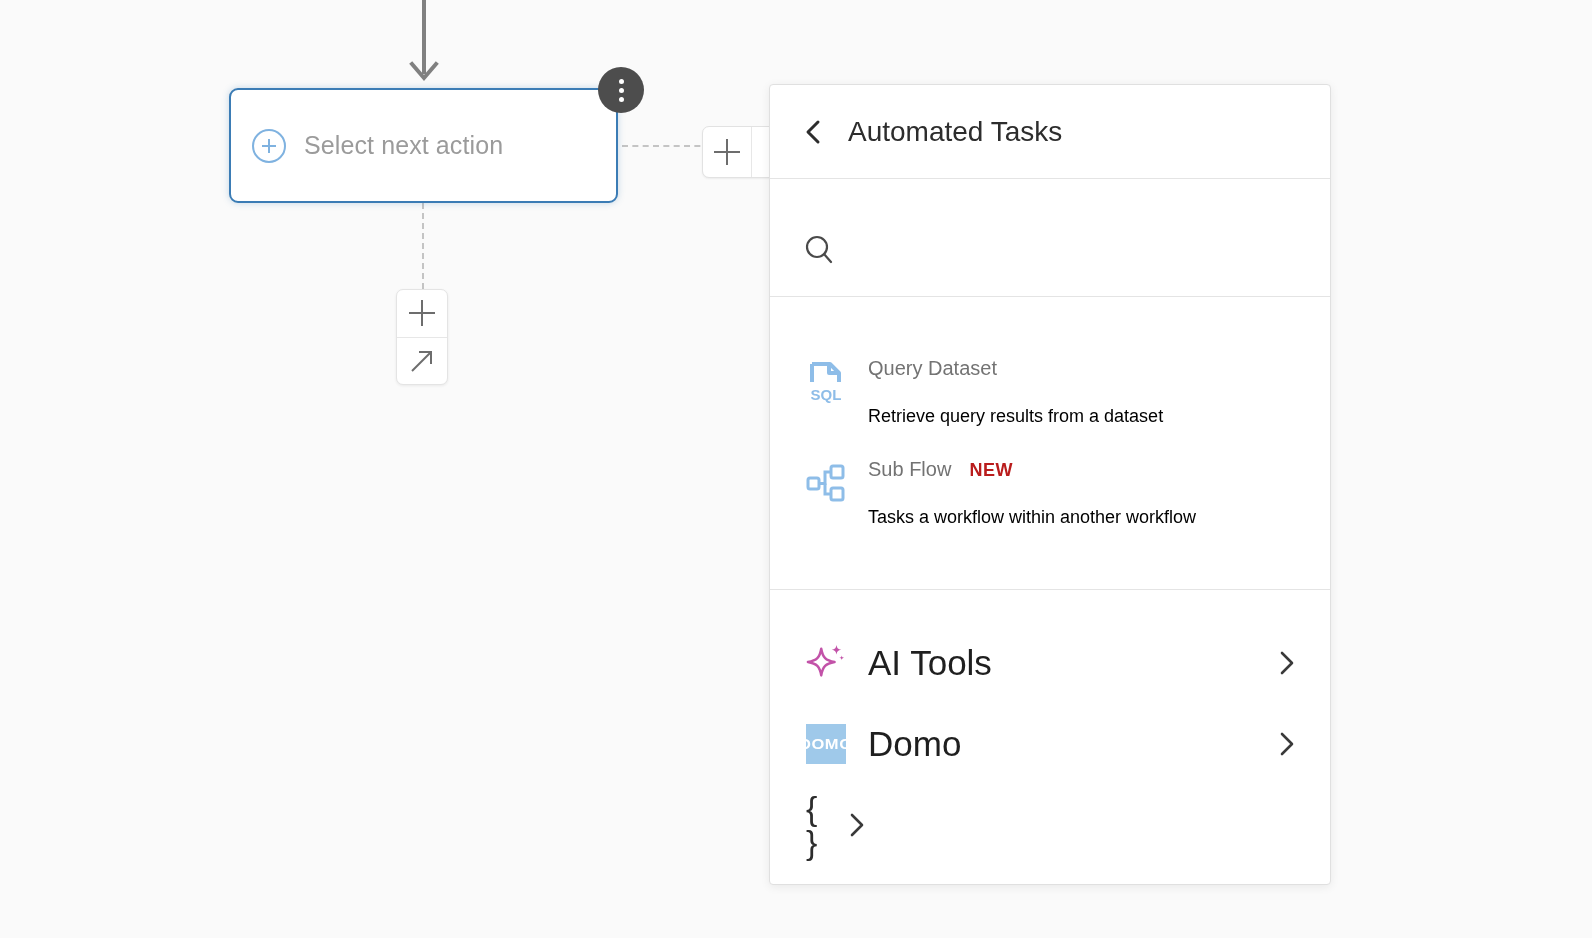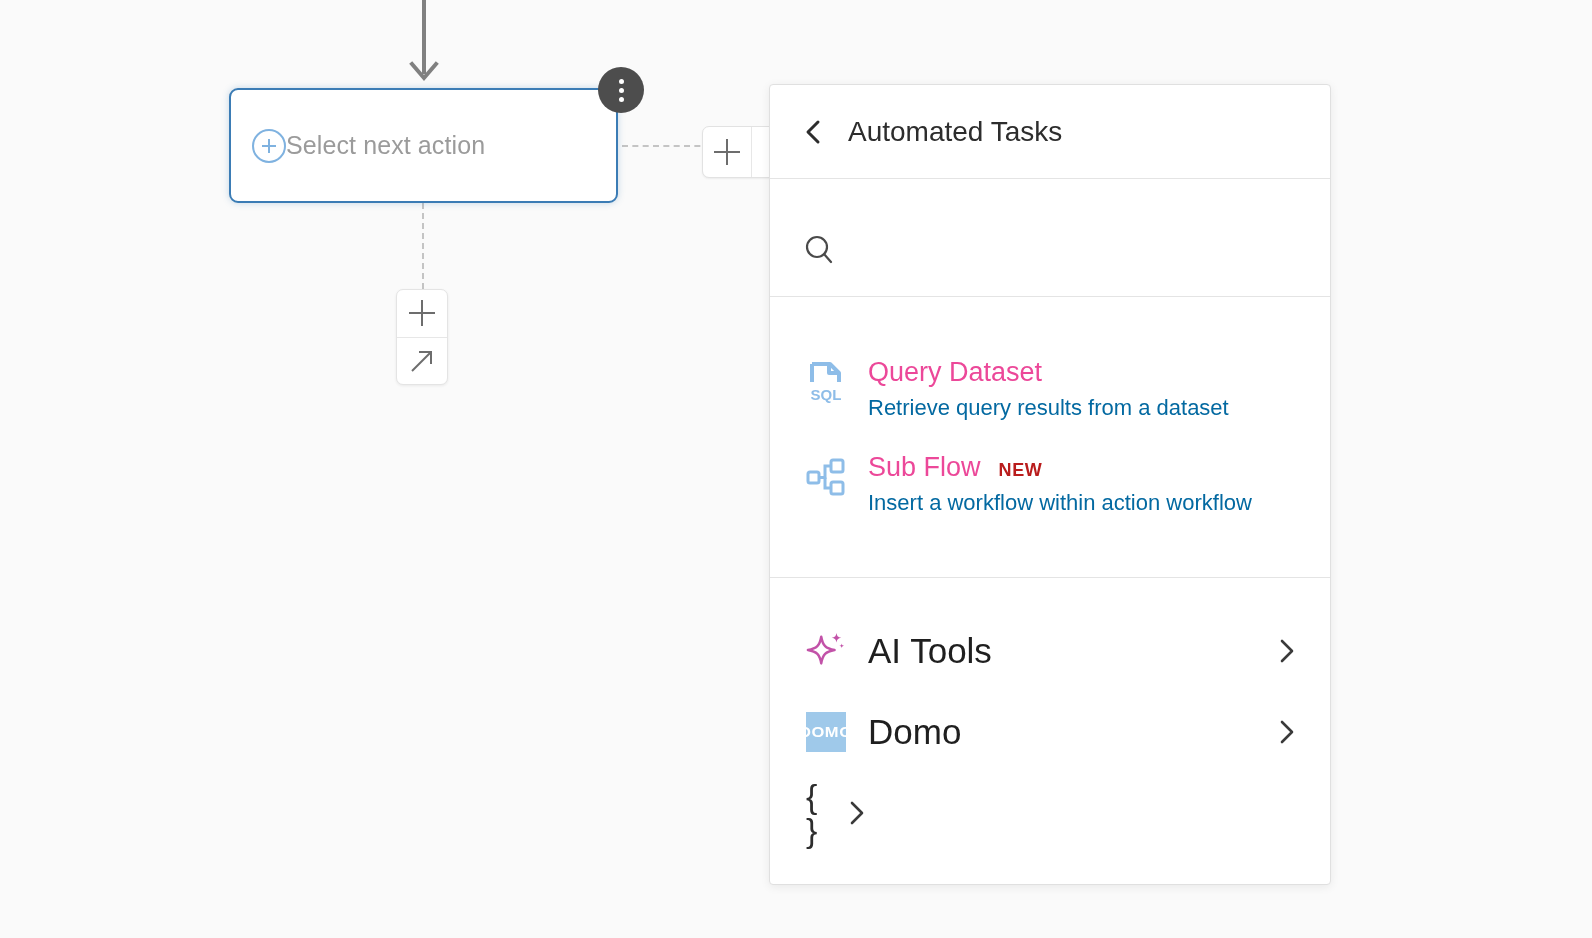--- a/index.html
+++ b/index.html
@@ -46,20 +46,21 @@
     flex: 0 0 auto;
   }
   .node-plus::before, .node-plus::after {
     content: "";
     position: absolute;
     background: #7fb2e0;
   }
   .node-plus::before { left: 8px; top: 14px; width: 14px; height: 2px; }
   .node-plus::after  { left: 14px; top: 8px; width: 2px; height: 14px; }
   .node-label {
+    margin-left: 18px;
     font-size: 25px;
     color: #9b9b9b;
     letter-spacing: .1px;
   }
 
   .kebab {
     position: absolute;
     left: 598px; top: 67px;
     width: 46px; height: 46px;
     background: #4d4d4d;
@@ -196,35 +197,35 @@
     display: flex;
     padding: 14px 34px 14px 36px;
   }
   .task-icon {
     width: 40px; flex: 0 0 40px;
     padding-top: 4px;
   }
   .task-text { margin-left: 22px; flex: 1 1 auto; }
   .task-title-row { display: flex; align-items: baseline; }
   .task-title {
-    font-size: 27px;
-    color: #ec4899;
+    font-size: 20px;
+    color: #737373;
     line-height: 1.15;
   }
   .task-badge {
     margin-left: 18px;
     font-size: 18px;
     font-weight: bold;
     color: #b91c1c;
     letter-spacing: .6px;
   }
   .task-desc {
-    margin-top: 3px;
-    font-size: 22px;
-    color: #0369a1;
+    margin-top: 23px;
+    font-size: 18px;
+    color: #000000;
     line-height: 1.5;
     max-width: 400px;
   }
 
   .divider { height: 1px; background: #e4e4e4; flex: 0 0 auto; }
 
   .cat-list { flex: 1 1 auto; padding-top: 8px; }
   .cat-item {
     display: flex;
     align-items: center;
@@ -353,21 +354,21 @@
             <rect x="25" y="26" width="12" height="12" rx="2" fill="none" stroke="#8ebde8" stroke-width="3"></rect>
             <path d="M13 21.5 H19 V10 H25" fill="none" stroke="#8ebde8" stroke-width="3"></path>
             <path d="M19 21.5 V32 H25" fill="none" stroke="#8ebde8" stroke-width="3"></path>
           </svg>
         </div>
         <div class="task-text">
           <div class="task-title-row">
             <div class="task-title">Sub Flow</div>
             <div class="task-badge">NEW</div>
           </div>
-          <div class="task-desc">Insert a workflow within action workflow</div>
+          <div class="task-desc">Tasks a workflow within another workflow</div>
         </div>
       </div>
 
     </div>
 
     <div class="divider"></div>
 
     <div class="cat-list">
 
       <div class="cat-item">

